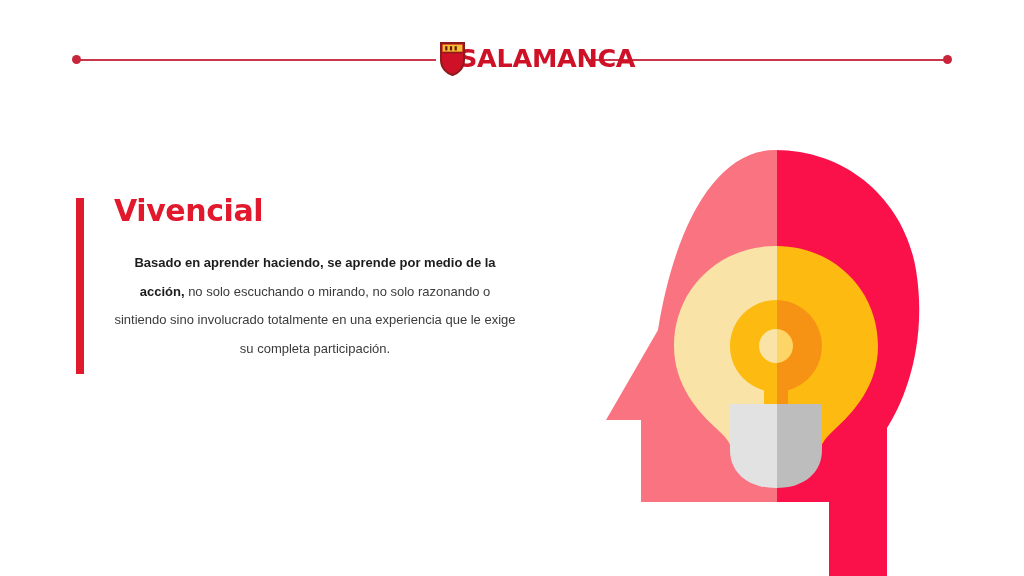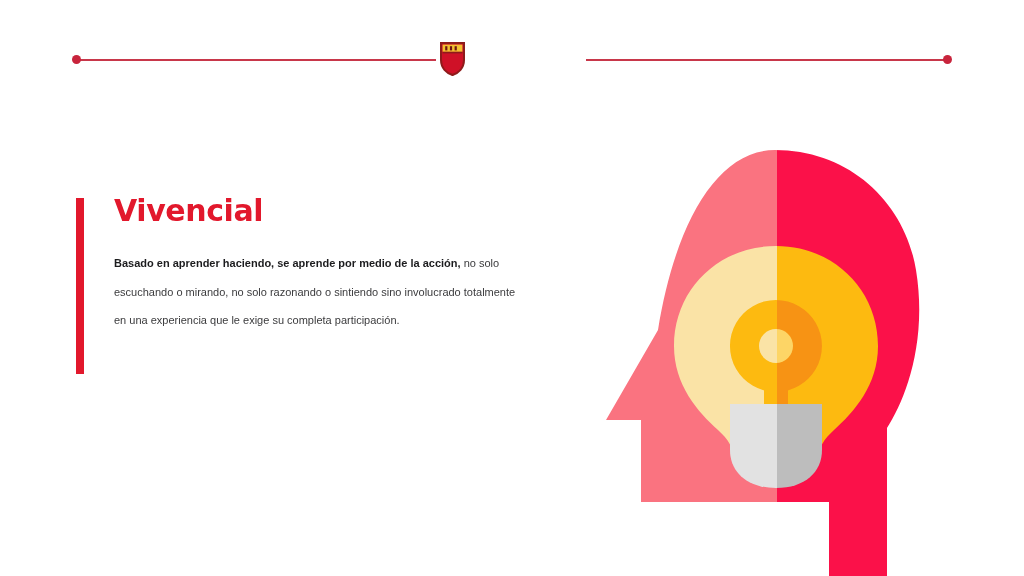--- a/index.html
+++ b/index.html
@@ -106,24 +106,25 @@
     line-height: 1.1;
     white-space: nowrap;
   }
 
   .body-text {
     position: absolute;
     left: 114px;
     top: 249px;
     width: 402px;
     font-family: "Liberation Sans", sans-serif;
-    font-size: 11px;
+    font-size: 13px;
     line-height: 28.5px;
     color: #3b3b3d;
     font-weight: normal;
+    text-align: center;
   }
   .body-text .lead {
     font-weight: bold;
     color: #1c1c1e;
   }
 
   
   .illustration {
     position: absolute;
     left: 596px;
@@ -150,20 +151,21 @@
         <svg viewBox="0 0 25 34" xmlns="http://www.w3.org/2000/svg">
           <path d="M1 1 H24 V18 C24 26 18.5 31 12.5 33 C6.5 31 1 26 1 18 Z" fill="#CF1127" stroke="#8E1B1B" stroke-width="2"></path>
           <rect x="2.6" y="2.6" width="19.8" height="7.2" fill="#F2C230"></rect>
           <rect x="5.2" y="4.2" width="2.2" height="4.2" fill="#6E1313"></rect>
           <rect x="9.9" y="4.2" width="2.2" height="4.2" fill="#6E1313"></rect>
           <rect x="14.6" y="4.2" width="2.2" height="4.2" fill="#6E1313"></rect>
           <rect x="2.6" y="9.8" width="19.8" height="1.6" fill="#8E1B1B"></rect>
           <path d="M12.5 33.2 L12.5 34" stroke="#8E1B1B" stroke-width="1.6"></path>
         </svg>
       </span>
+      <span class="brand-wordmark">SALAMANCA</span>
     </div>
   </div>
 
   <div class="accent-bar"></div>
 
   <div class="title">Vivencial</div>
 
   <p class="body-text"><span class="lead">Basado en aprender haciendo, se aprende por medio de la acción,</span><span class="rest"> no solo escuchando o mirando, no solo razonando o sintiendo sino involucrado totalmente en una experiencia que le exige su completa participación.</span></p>
 
   <div class="illustration">

